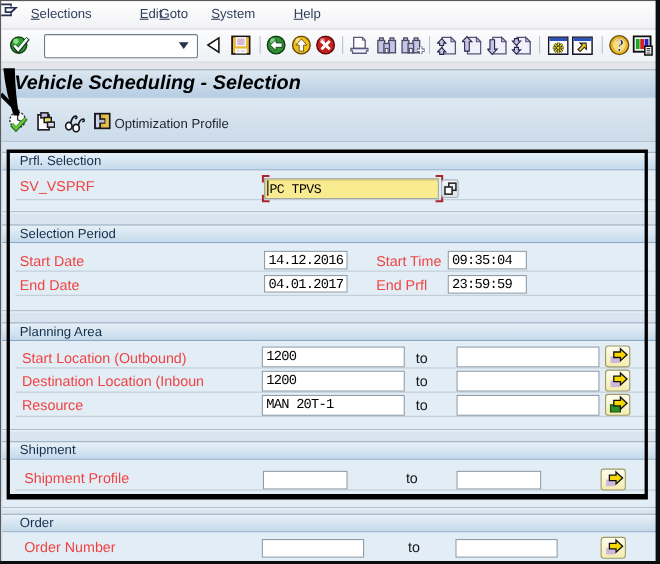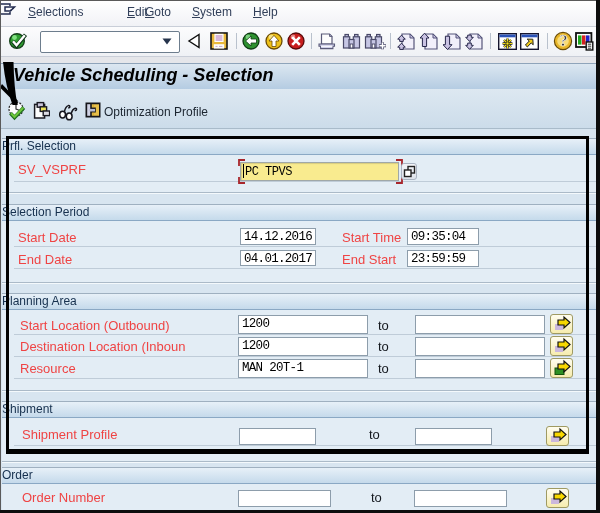--- a/index.html
+++ b/index.html
@@ -16,21 +16,21 @@
   #titlebar{left:1px;top:63px;width:596px;height:25px;
      background:linear-gradient(#dce7f1,#b5cce2);border-top:1px solid #8fa4ba;}
   #titletext{left:13px;top:65px;font-size:18px;font-weight:bold;font-style:italic;color:#000;}
   #apptoolbar{left:1px;top:89px;width:596px;height:39px;
      background:linear-gradient(#dde8f1,#ccdcea);border-bottom:1px solid #a9bbca;}
   #content{left:1px;top:129px;width:596px;height:382px;background:#d8e5f0;}
   
   .ghead{position:absolute;left:2px;width:595px;height:17px;
      background:linear-gradient(#e7f0f8,#c5daeb);border-bottom:1px solid #8aa8c4;
      border-top:1px solid #9fb0c0;
-     font-size:12px;color:#16304e;line-height:15px;padding-left:0;box-sizing:border-box;}
+     font-size:12px;color:#16304e;line-height:15px;padding-left:16px;box-sizing:border-box;}
   .gbody{position:absolute;left:2px;width:595px;background:#e3edf5;box-shadow:0 1px 0 #abbac8, 0 2px 0 #f4f9fc;}
   .rline{position:absolute;left:14px;width:582px;height:1px;background:#bfccd8;}
   .lbl{position:absolute;font-size:13px;color:#ef4444;}
   .inp{position:absolute;background:#fff;border:1px solid #8d9dab;box-sizing:border-box;
      font-family:"Liberation Mono",monospace;font-size:12.5px;color:#000;
      padding:1px 16px 0 3px;letter-spacing:-0.7px;}
   .to{position:absolute;font-size:13px;color:#14181e;}
   .mbtn{position:absolute;width:23px;height:20px;background:linear-gradient(#fffdef,#f6ecae);
      border:1px solid #9f9a62;border-radius:3px;box-sizing:border-box;}
   
@@ -50,21 +50,21 @@
     <path d="M0,2 H9 V4"></path>
     <path d="M0,12 H9 V10"></path>
     <path d="M4,5 H13.5 L9.3,9 H4 Z"></path>
     <path d="M9.3,9 L13.5,5" stroke-dasharray="1.6 1.2"></path>
   </g>
 </svg>
 <div class="mitem" style="left:28px;text-align:center;"><u>S</u>elections</div>
 <div class="mitem" style="left:103px;margin-left:24px;"><u>E</u>dit</div>
 <div class="mitem" style="left:145px;"><u>G</u>oto</div>
 <div class="mitem" style="left:192px;"><u>S</u>ystem</div>
-<div class="mitem" style="left:253px;text-align:center;"><u>H</u>elp</div>
+<div class="mitem" style="left:267px;text-align:center;"><u>H</u>elp</div>
 
 <div class="abs" style="left:40px;top:31px;width:138px;height:20px;background:#fff;
   border:1px solid #6d7d8d;border-radius:2px;"></div>
 <svg class="abs" style="left:161px;top:37px;" width="12" height="9" viewBox="0 0 12 9">
   <polygon points="1.5,1.5 10.5,1.5 6,7.5" fill="#26344c"></polygon>
   </svg>
 
 <div class="tsep" style="left:236px;"></div>
 <div class="tsep" style="left:311px;"></div>
 <div class="tsep" style="left:390px;"></div>
@@ -241,21 +241,21 @@
 <div class="ghead" style="top:204px;">Selection Period</div>
 <div class="gbody" style="top:221px;height:61px;"></div>
 <div class="lbl" style="left:18px;top:230px;">Start Date</div>
 <div class="lbl" style="left:18px;top:252px;">End Date</div>
 <div class="rline" style="top:246px;"></div>
 <div class="rline" style="top:268px;"></div>
 <div class="inp" style="left:240px;top:228px;width:76px;height:17px;">14.12.2016</div>
 <div class="lbl" style="left:342px;top:230px;">Start Time</div>
 <div class="inp" style="left:407px;top:228px;width:72px;height:17px;">09:35:04</div>
 <div class="inp" style="left:240px;top:250px;width:76px;height:16px;">04.01.2017</div>
-<div class="lbl" style="left:342px;top:252px;">End Start</div>
+<div class="lbl" style="left:342px;top:252px;">End Prfl</div>
 <div class="inp" style="left:407px;top:250px;width:72px;height:17px;">23:59:59</div>
 
 <div class="ghead" style="top:293px;">Planning Area</div>
 <div class="gbody" style="top:310px;height:80px;"></div>
 <div class="lbl" style="left:20px;top:318px;">Start Location (Outbound)</div>
 <div class="lbl" style="left:20px;top:339px;">Destination Location (Inboun</div>
 <div class="lbl" style="left:20px;top:361px;">Resource</div>
 <div class="rline" style="top:334px;"></div>
 <div class="rline" style="top:356px;"></div>
 <div class="rline" style="top:378px;"></div>

